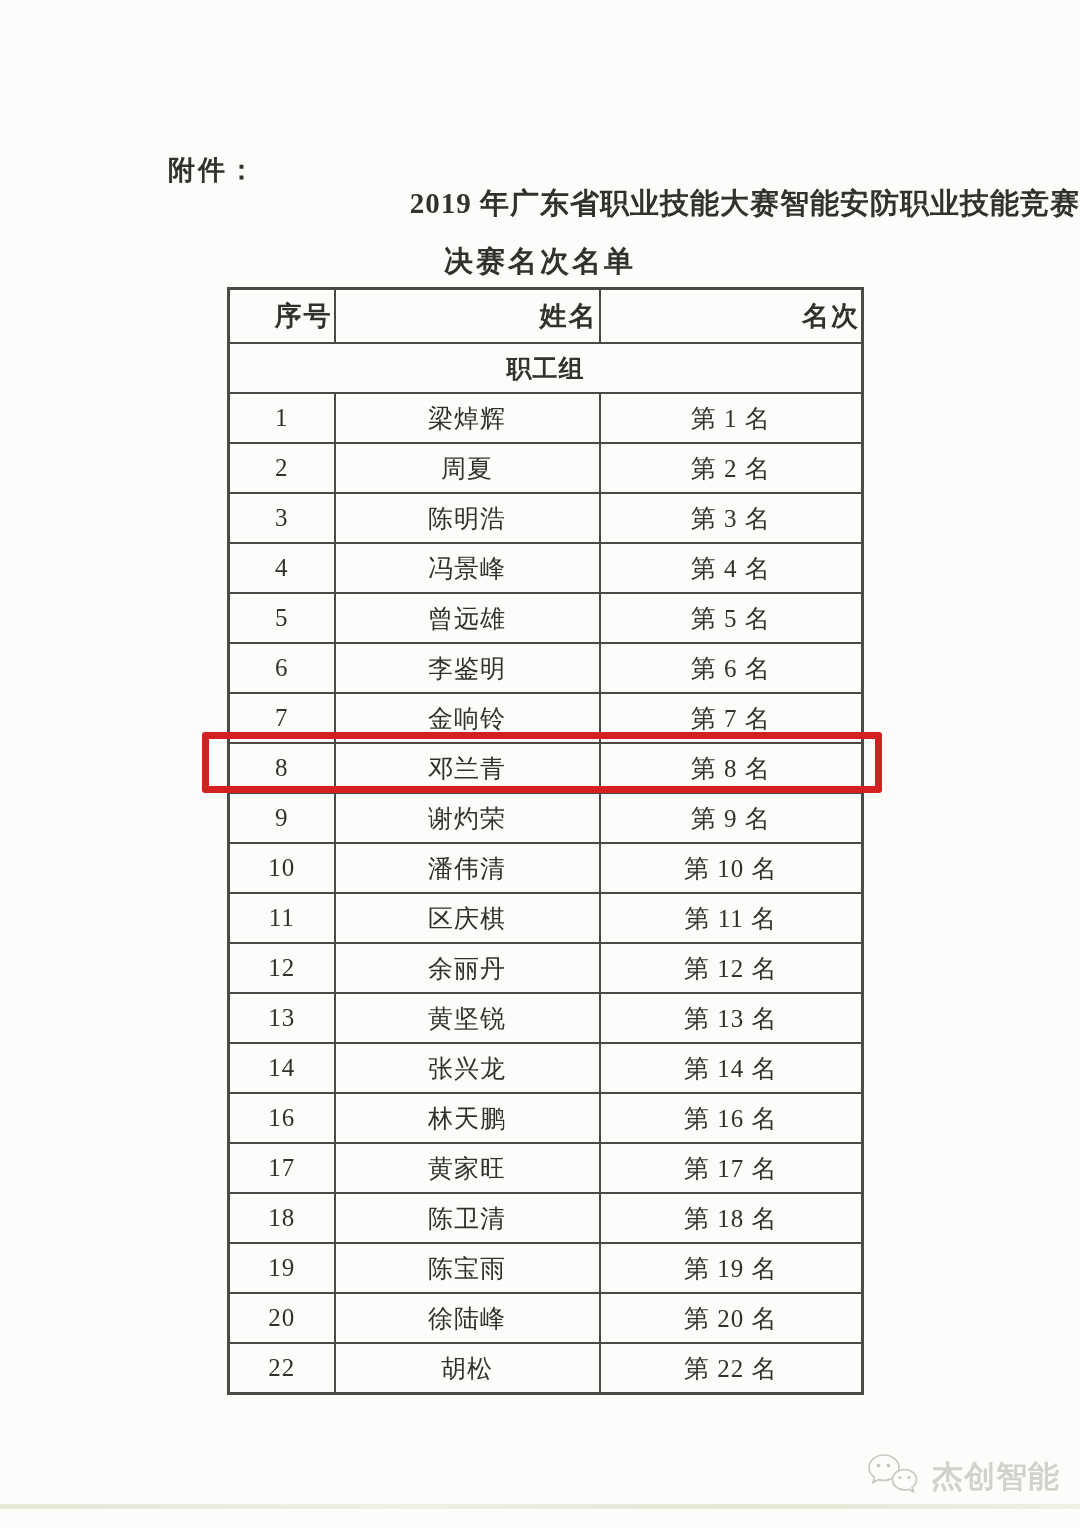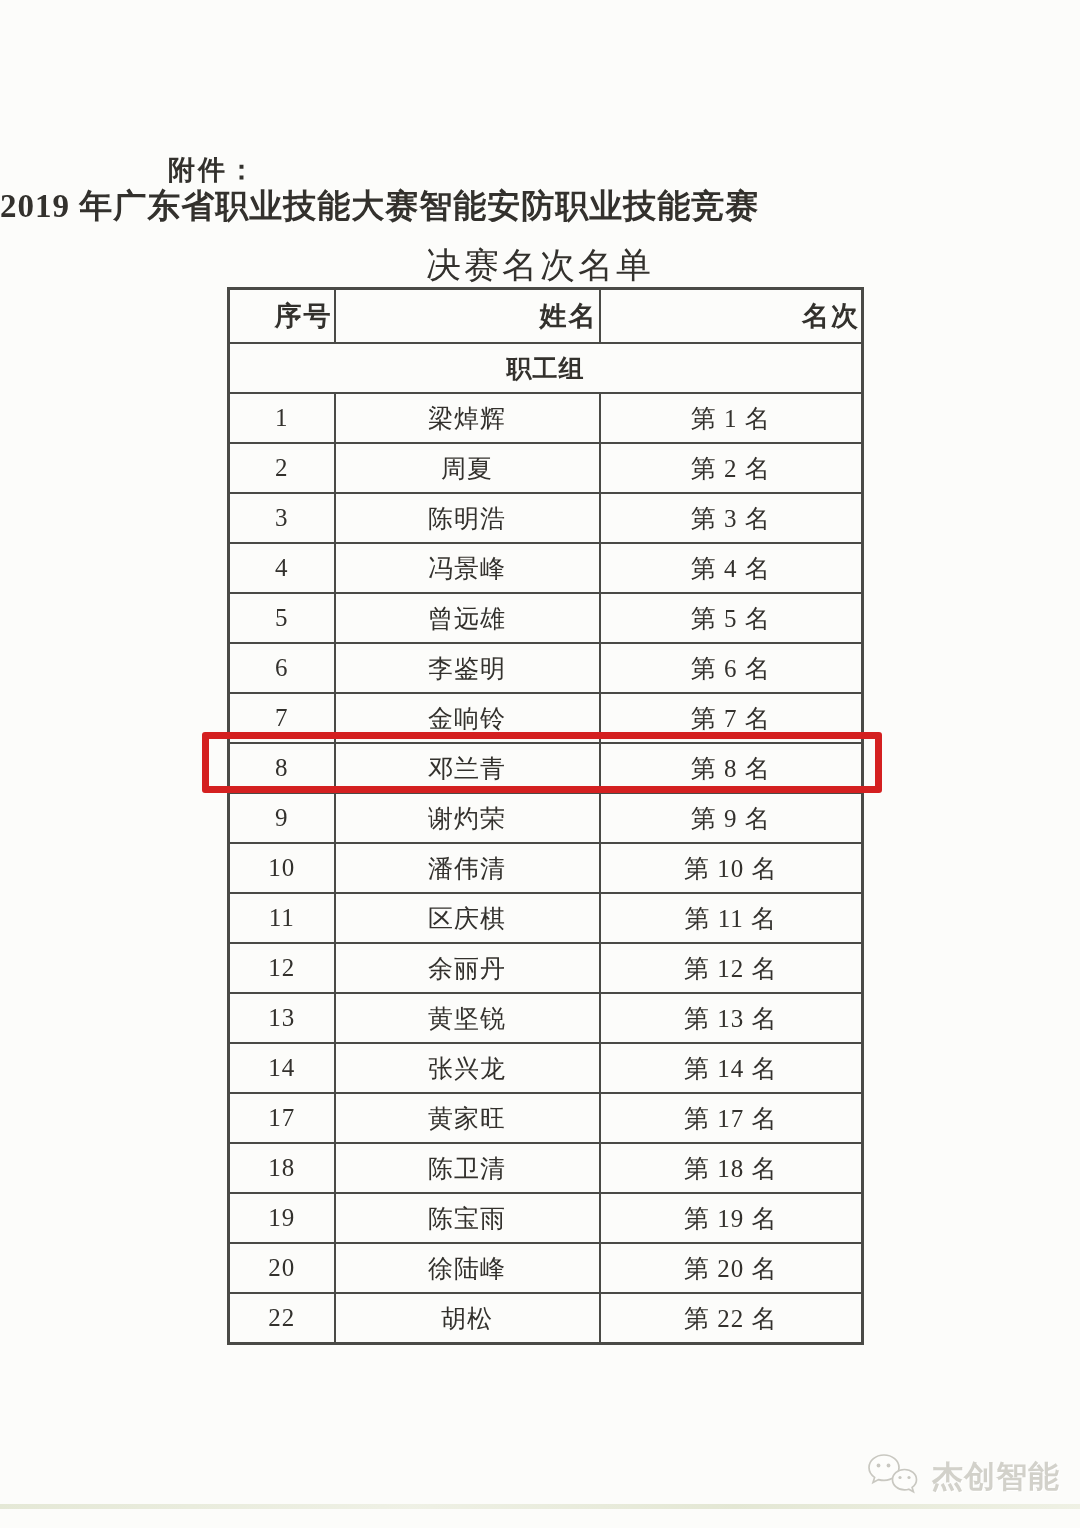--- a/index.html
+++ b/index.html
@@ -17,25 +17,25 @@
     overflow:hidden;
     font-family:"Liberation Serif","DejaVu Serif",serif;
     color:var(--c-text);
   }
   .attachment{
     position:absolute;left:168px;top:116px;
     font-size:27px;font-weight:600;letter-spacing:3px;margin-top:36px;
   }
   .title1{
     position:absolute;left:0;top:184px;width:100%;
-    text-align:left;font-size:33px;font-weight:700;letter-spacing:1px;
+    text-align:right;font-size:29px;font-weight:700;letter-spacing:1px;
   }
   .title2{
     position:absolute;left:0;top:242px;width:100%;
-    text-align:center;font-size:35px;font-weight:400;letter-spacing:3px;
+    text-align:center;font-size:29px;font-weight:700;letter-spacing:3px;
   }
   table.ranking{
     position:absolute;left:227px;top:287px;width:634px;
     border-collapse:collapse;table-layout:fixed;
   }
   table.ranking,table.ranking th,table.ranking td{
     border:2px solid var(--c-border);
   }
   table.ranking{border-width:3px;}
   table.ranking th{
@@ -165,20 +165,25 @@
           <td>13</td>
           <td>黄坚锐</td>
           <td>第 13 名</td>
         </tr>
         <tr>
           <td>14</td>
           <td>张兴龙</td>
           <td>第 14 名</td>
         </tr>
         <tr>
+          <td>16</td>
+          <td>林天鹏</td>
+          <td>第 16 名</td>
+        </tr>
+        <tr>
           <td>17</td>
           <td>黄家旺</td>
           <td>第 17 名</td>
         </tr>
         <tr>
           <td>18</td>
           <td>陈卫清</td>
           <td>第 18 名</td>
         </tr>
         <tr>

